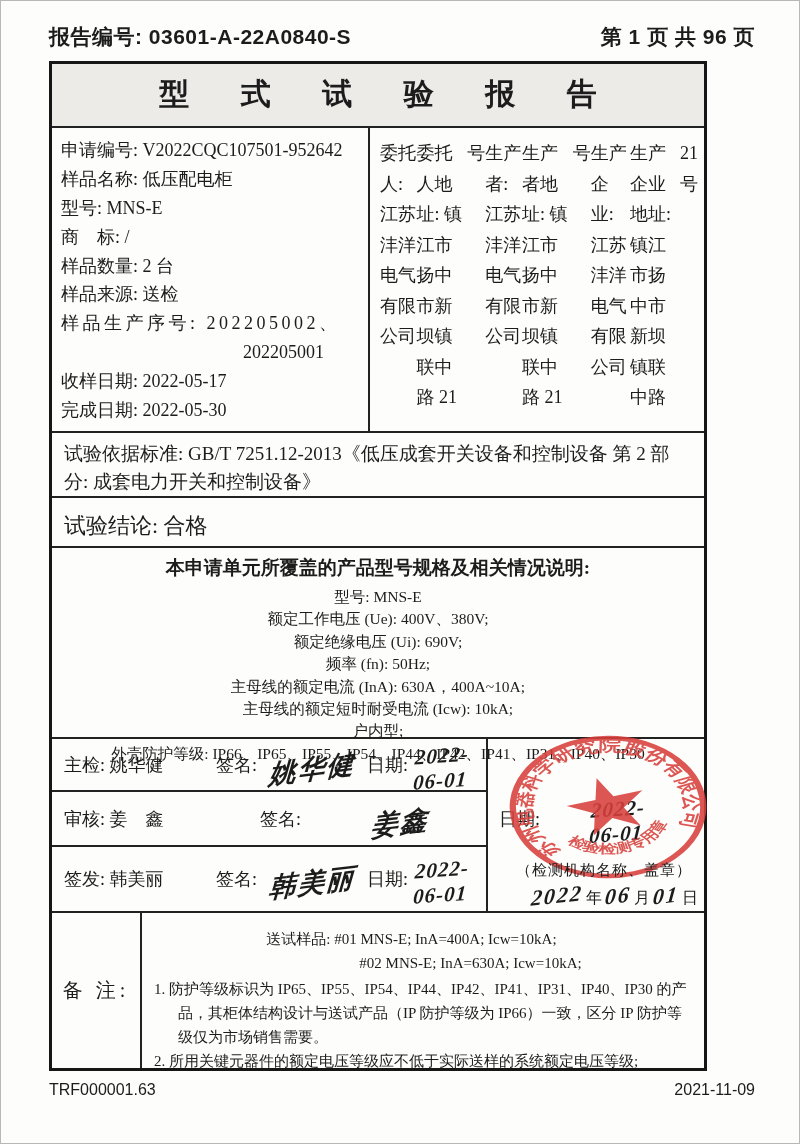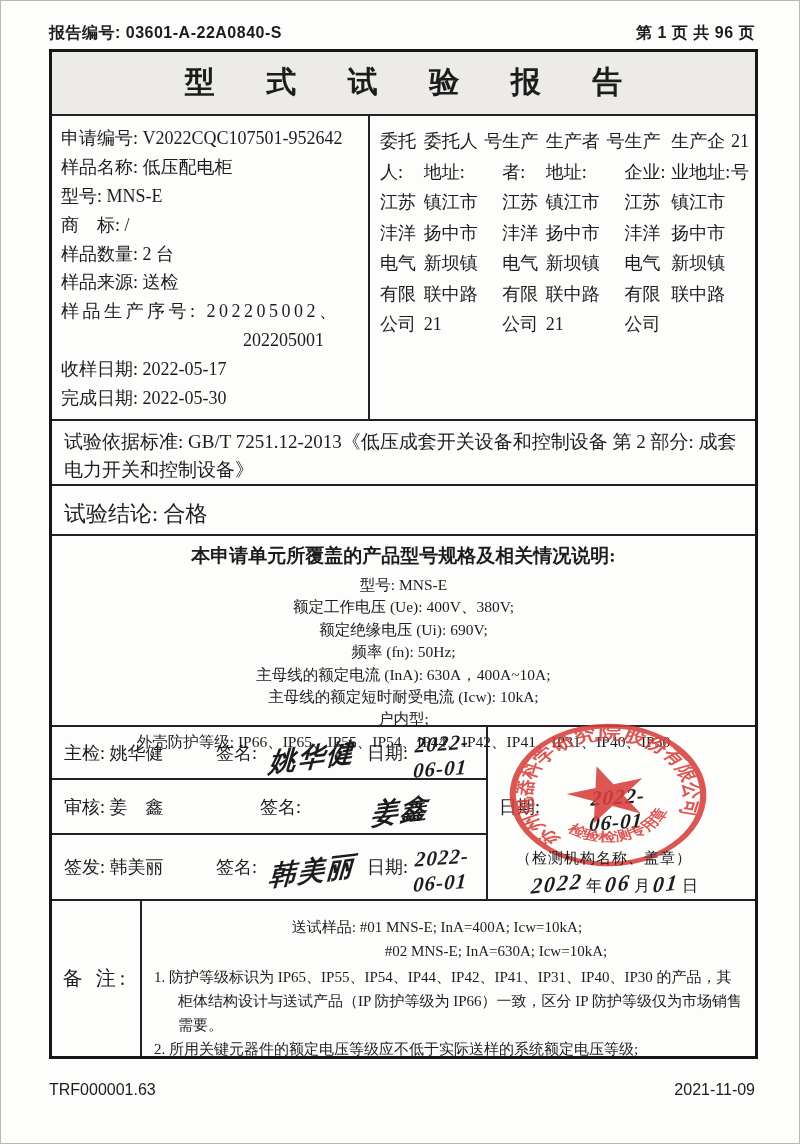--- a/index.html
+++ b/index.html
@@ -7,24 +7,24 @@
   .page {
     position:relative; width:800px; height:1144px; margin:0 auto;
     background:#fdfdfc; border:1px solid #b8b8b4;
     font-family:"Liberation Serif","DejaVu Serif",serif; color:#1c1c1c;
     overflow:hidden;
   }
   .topbar {
     position:absolute; top:22px; left:48px; width:706px;
     display:flex; justify-content:space-between;
     font-family:"Liberation Sans","DejaVu Sans",sans-serif;
-    font-size:16px; font-weight:600; letter-spacing:0.5px;gap:32px;
+    font-size:21px; font-weight:600; letter-spacing:0.5px;gap:32px;
   }
   .doc {
-    position:absolute; left:48px; top:48px; width:709px;
+    position:absolute; left:48px; top:60px; width:658px;
     border:3px solid #161616;
   }
   .sec { border-top:2px solid #222; }
   .sec:first-child { border-top:none; }
 
   .title-row {
     height:62px; background:#ecebe8; text-align:center;
     font-size:30px; font-weight:bold; letter-spacing:22px; text-indent:22px;
     line-height:60px;
   }

